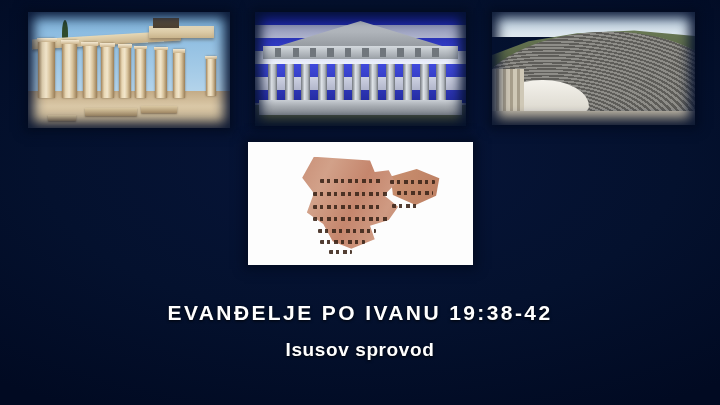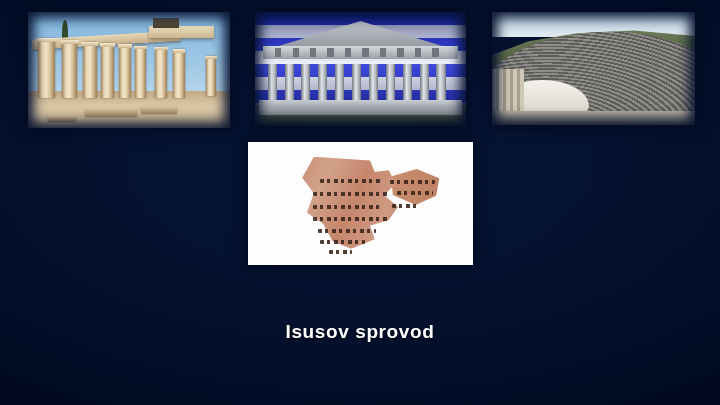--- a/index.html
+++ b/index.html
@@ -204,21 +204,21 @@
     line-height:26px;
     text-shadow: 0 1px 3px rgba(0,0,0,.85);
     white-space:nowrap;
   }
   #slide-subtitle{
     color:#ffffff;
     font-size:19px;
     font-weight:bold;
     letter-spacing:.6px;
     line-height:24px;
-    margin-top:20px;
+    margin-top:12px;
     text-shadow: 0 1px 3px rgba(0,0,0,.85);
     white-space:nowrap;
   }
   #footer{
     position:absolute; left:0; right:0; top:372px;
     height:20px;
   }
   #footer-left{
     position:absolute; left:22px; top:0;
     color:#dfe4ee;
@@ -328,17 +328,18 @@
       <div class="pap-line" style="left:64%; top:50%; width:12%;"></div>
       <div class="pap-line" style="left:29%; top:61%; width:33%;"></div>
       <div class="pap-line" style="left:31%; top:71%; width:26%;"></div>
       <div class="pap-line" style="left:32%; top:80%; width:20%;"></div>
       <div class="pap-line" style="left:36%; top:88%; width:10%;"></div>
       <div class="feather" style="box-shadow:none;"></div>
     </div>
   </div>
 
   <div id="title-block">
+    <div id="slide-title">EVANĐELJE PO IVANU 19:38-42</div>
     <div id="slide-subtitle">Isusov sprovod</div>
   </div>
 
 
 </div>
 
 </body></html>

